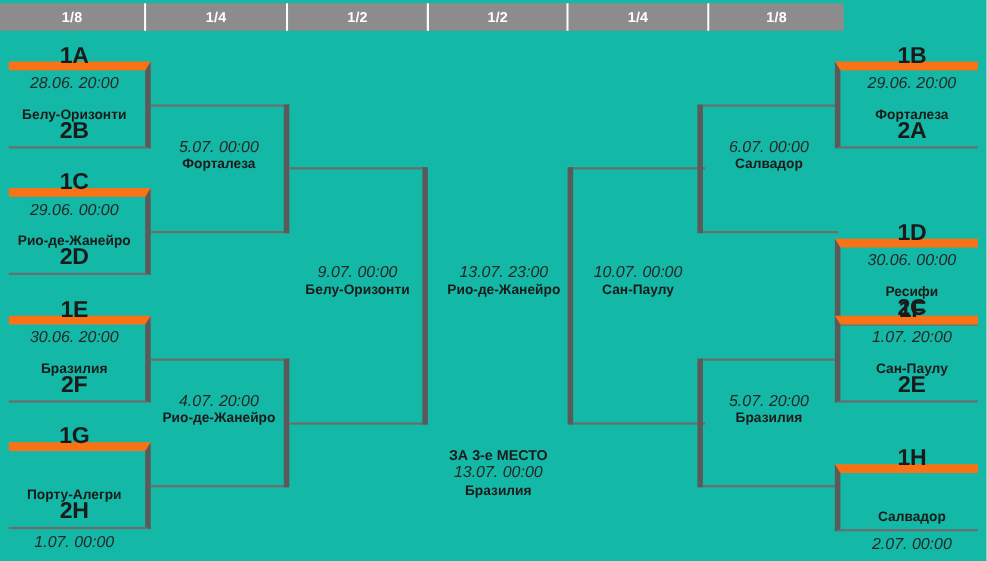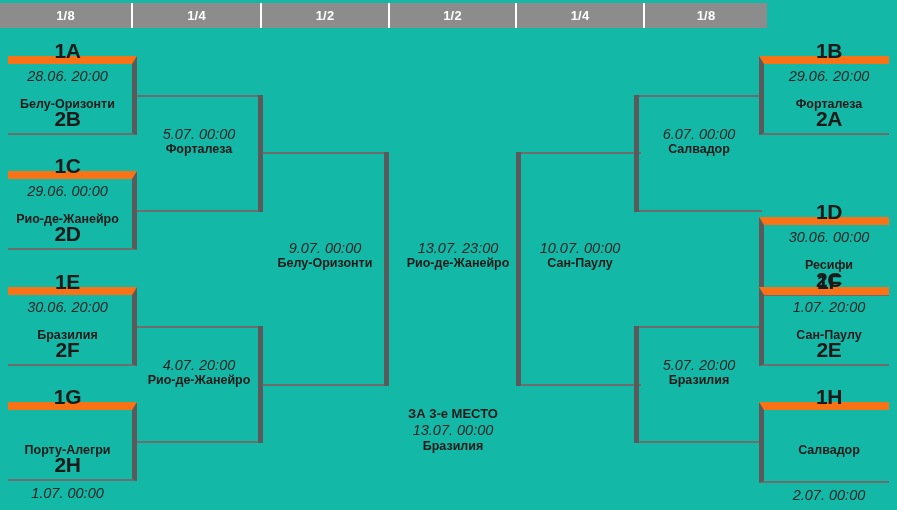--- a/index.html
+++ b/index.html
@@ -254,19 +254,19 @@
     <span class="seedbot">2C</span>
   </div>
 
   <div class="mbox right" id="box-R3" style="left:759px;top:287px;width:130px;height:79px;">
     <span class="seedtop">1F</span>
     <span class="date inside-top">1.07. 20:00</span>
     <span class="city" style="top:34px;">Сан-Паулу</span>
     <span class="seedbot">2E</span>
   </div>
 
-  <div class="mbox right" id="box-R4" style="left:759px;top:402px;width:130px;height:81px;text-decoration:underline;">
+  <div class="mbox right" id="box-R4" style="left:759px;top:422px;width:130px;height:61px;text-decoration:underline;">
     <span class="seedtop">1H</span>
     <span class="city" style="top:34px;">Салвадор</span>
     <span class="date below">2.07. 00:00</span>
   </div>
 
 </div>
 
 </body></html>

